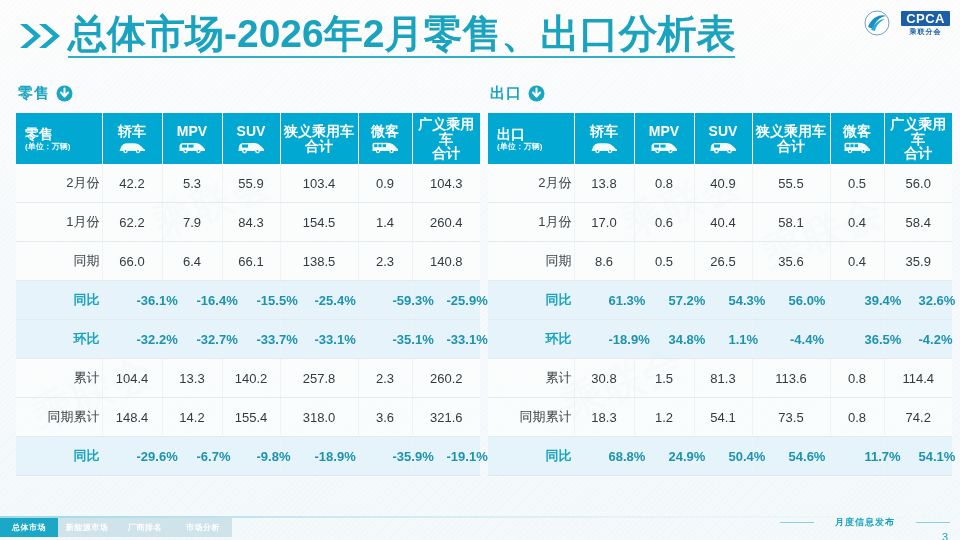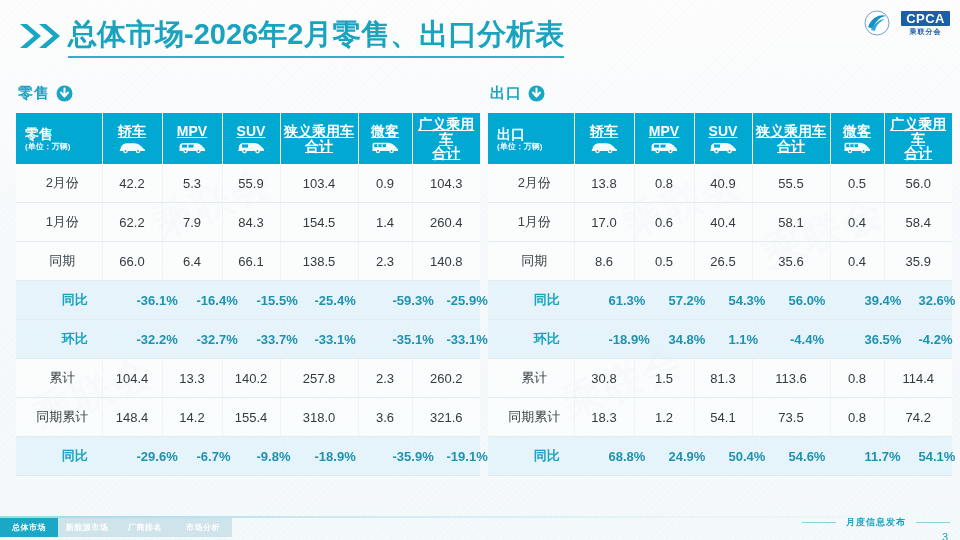--- a/index.html
+++ b/index.html
@@ -33,21 +33,21 @@
   .wm2{left:620px;top:175px;}
   .wm3{left:30px;top:365px;}
   .wm4{left:560px;top:355px;}
   .wm5{left:760px;top:205px;}
 
   
   .hdr{position:absolute;left:0;top:0;width:960px;height:68px;}
   .chev{position:absolute;left:18px;top:22px;width:46px;height:28px;}
   .title-wrap{position:absolute;left:68px;top:14px;}
   .title{
-    font-size:29px;font-weight:bold;color:#1aa3bf;
+    font-size:39px;font-weight:bold;color:#1aa3bf;
     letter-spacing:0px;line-height:40px;white-space:nowrap;
     border-bottom:2px solid #32aecb;padding-bottom:2px;display:inline-block;
   }
   .logo{position:absolute;right:10px;top:10px;display:flex;align-items:center;gap:11px;}
   .logo-mark{width:26px;height:26px;}
   .logo-txt{display:flex;flex-direction:column;align-items:center;line-height:1;}
   .logo-cpca{
     background:#1a5fa8;color:#fff;font-weight:bold;font-size:13px;
     padding:1px 5px;letter-spacing:0.5px;border-radius:1px;
     font-family:"Liberation Sans",sans-serif;
@@ -76,50 +76,50 @@
     text-align:center;vertical-align:middle;
     border-right:1.5px solid #ffffff;
     padding:4px 2px 3px 2px;
     height:44px;line-height:1.05;
   }
   .tbl th:last-child{border-right:none;}
   .tbl th.rowhead{text-align:left;padding-left:9px;}
   .rh-main{font-size:14px;font-weight:bold;display:block;}
   .rh-unit{font-size:8px;font-weight:bold;display:block;margin-top:1px;opacity:.95;}
   .cticon{display:block;margin:1px auto 0 auto;}
-  .th-lbl{display:block;text-decoration:underline;}
+  .th-lbl{display:block;}
 
   .tbl td{
     font-size:13px;color:#333b40;text-align:center;
     height:38px;padding:0 2px;
     border-bottom:1px solid #e4ebf0;
     border-right:1px solid #eef3f6;
     background:rgba(252,253,254,0.72);
   }
   .tbl td:last-child{border-right:none;}
-  .tbl td.lbl{text-align:center;padding-left:9px;color:#3a4247;font-size:13px;}
+  .tbl td.lbl{text-align:right;padding-left:9px;color:#3a4247;font-size:13px;}
   .tbl tr.hl td{
     background:rgba(226,242,250,0.82);
     color:#1e93ae;font-weight:bold;padding-left:34px;
   }
   .tbl tr.hl td.lbl{color:#1aa3bf;}
   .tbl tr:last-child td{border-bottom:1px solid #dfe8ee;}
 
   
   .foot-line{position:absolute;left:0;top:516px;width:960px;height:2px;
     background:linear-gradient(90deg,#9fd8e6 0%,#cfe9f1 35%,#e7f4f8 70%,#f2f9fb 100%);}
   .tabs{position:absolute;left:0;top:518px;display:flex;}
   .tab{
     font-size:8px;font-weight:bold;color:#ffffff;
     padding:4px 0 4px 0;text-align:center;width:58px;
     background:#cfe3ea;letter-spacing:0.5px;
   }
   .tab.active{background:#1aa8c6;}
   .foot-right{position:absolute;right:10px;top:516px;text-align:right;}
-  .foot-brand{display:flex;align-items:center;gap:10px;justify-content:flex-end;}
+  .foot-brand{display:flex;align-items:center;gap:21px;justify-content:flex-end;}
   .foot-rule{width:34px;height:1px;background:#8ecede;display:inline-block;}
   .foot-brand-txt{font-size:9px;font-weight:bold;color:#1aa3bf;letter-spacing:1px;}
   .pageno{font-size:11px;color:#1aa3bf;margin-top:2px;margin-right:2px;}
 </style>
 </head>
 <body>
 
 <div class="slide">
 
   <div class="wm wm1">乘联会</div>

